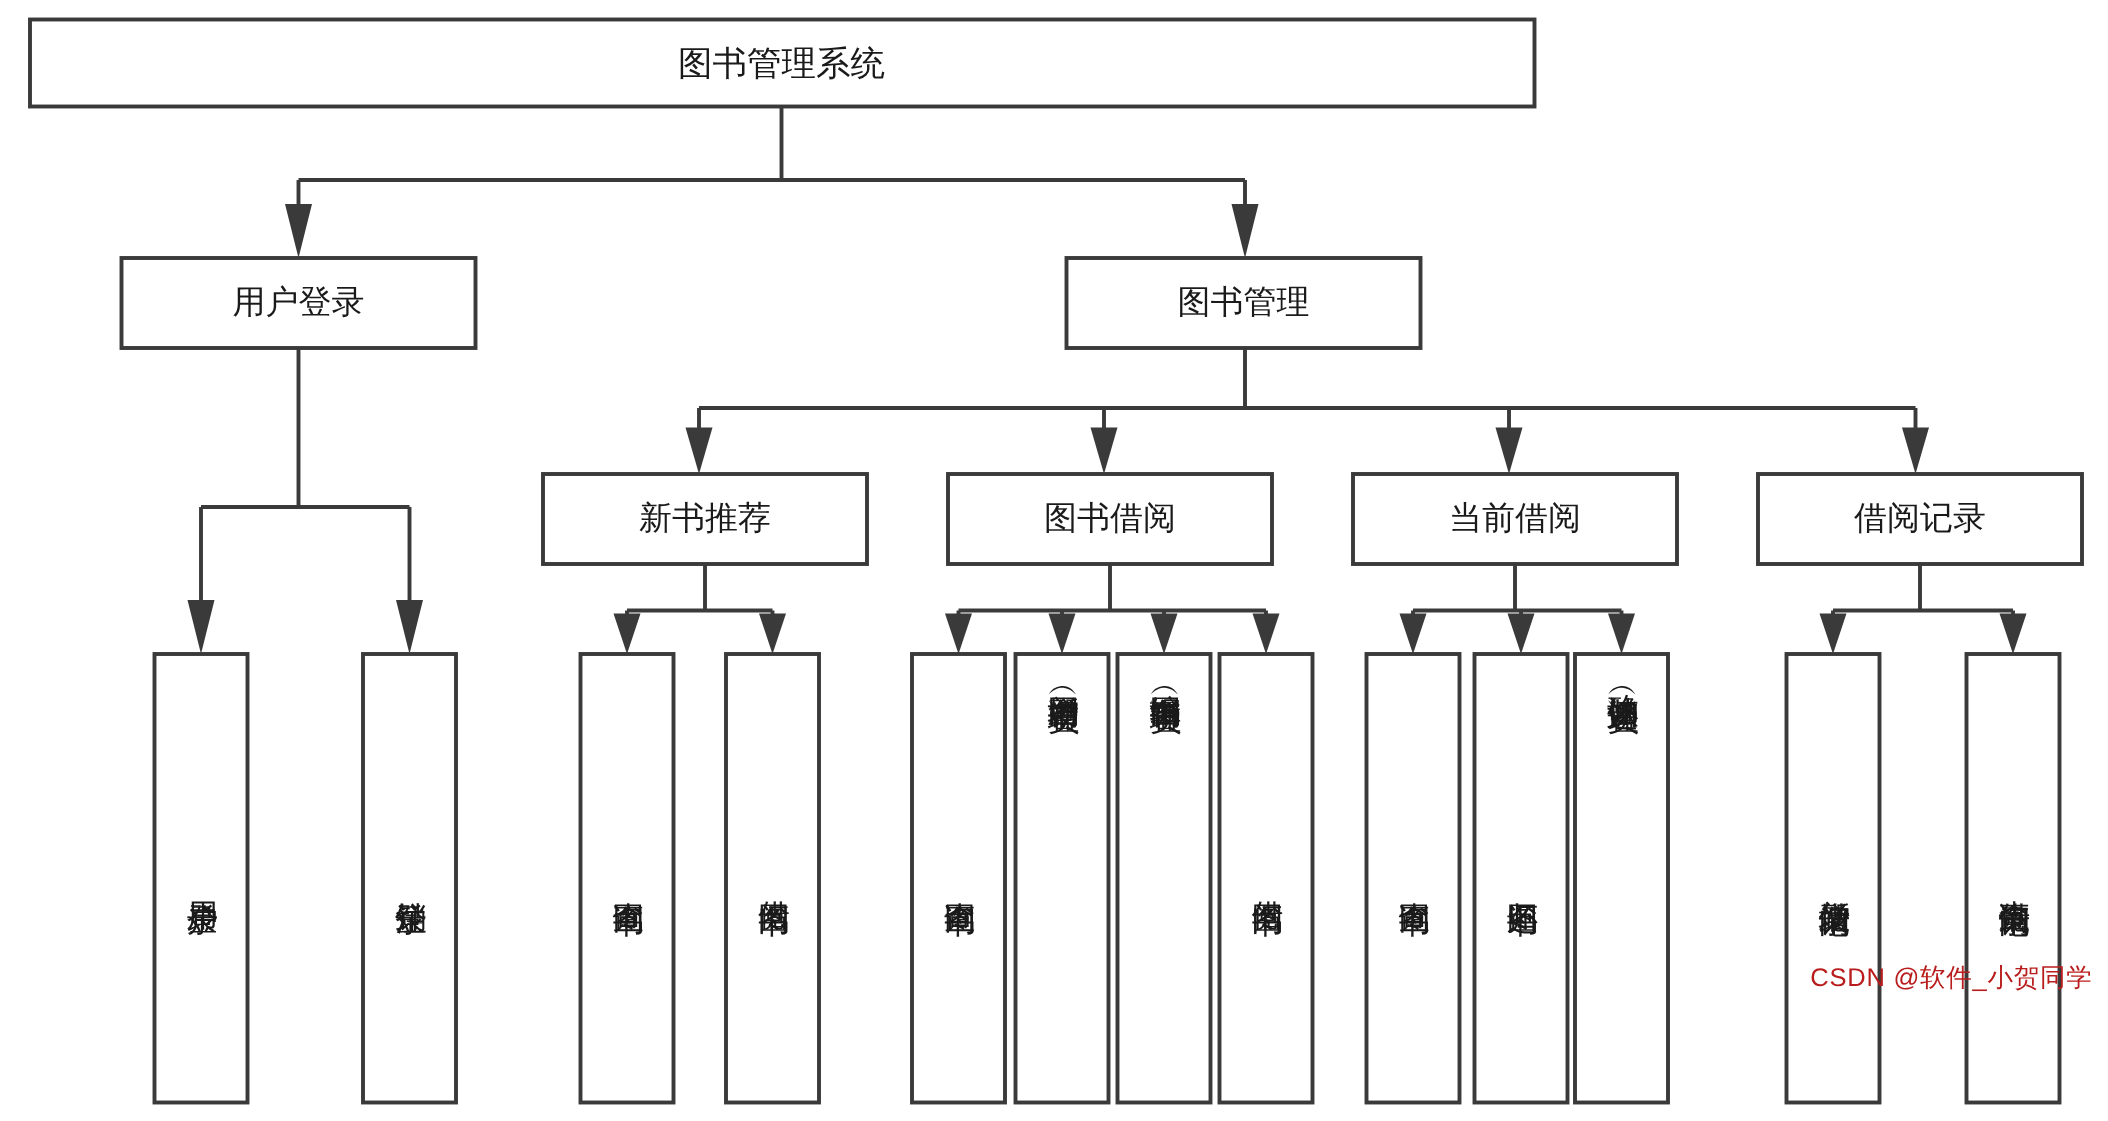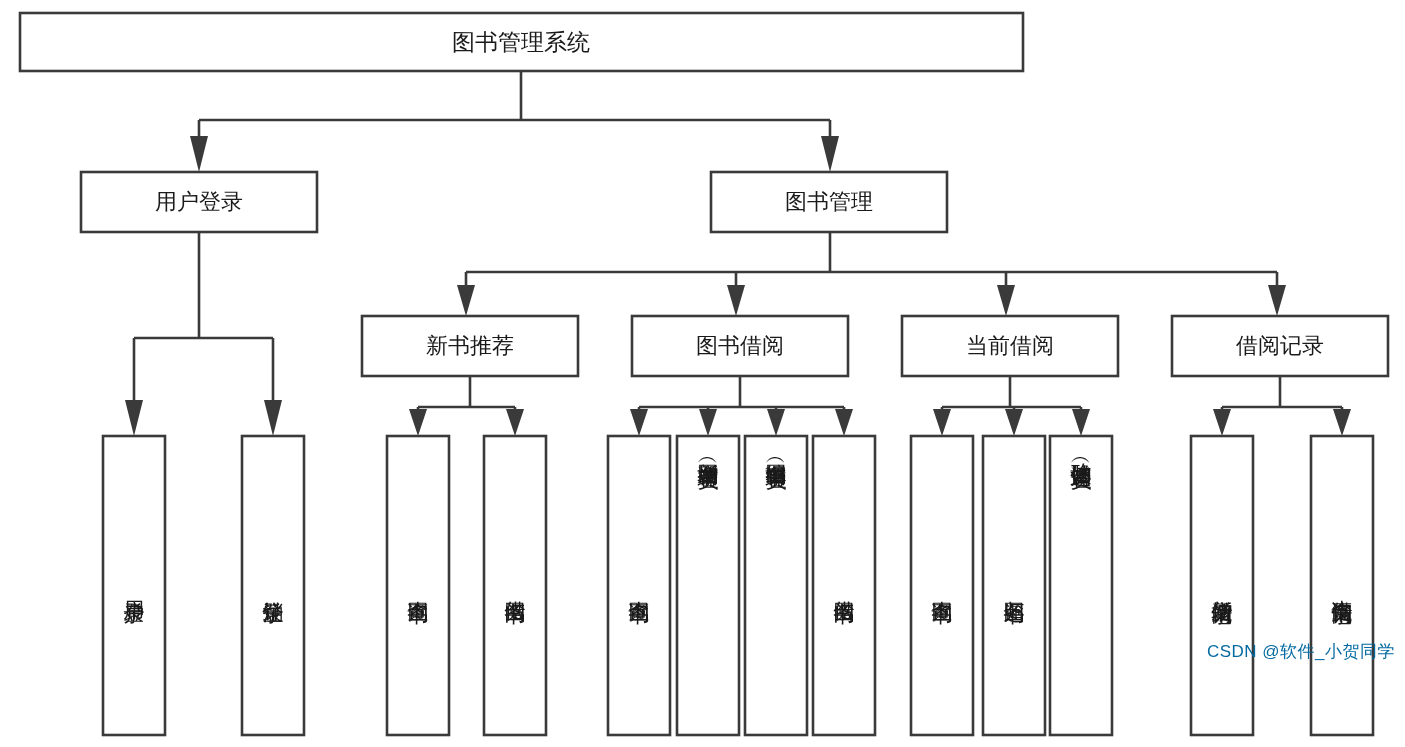--- a/index.html
+++ b/index.html
@@ -73,21 +73,21 @@
     letter-spacing: 1px;
     white-space: nowrap;
     text-align: center;
   }
   .watermark {
     position: absolute;
     right: 10px;
     bottom: 6px;
     font-family: "Liberation Sans", "DejaVu Sans", sans-serif;
     font-size: 17px;
-    color: #0369a1;
+    color: #b91c1c;
     letter-spacing: 0.5px;
     user-select: none;
   }
 </style>
 </head>
 <body>
 
 <div id="diagram-root">
 
   <svg class="flow" viewBox="0 0 1405 747">

